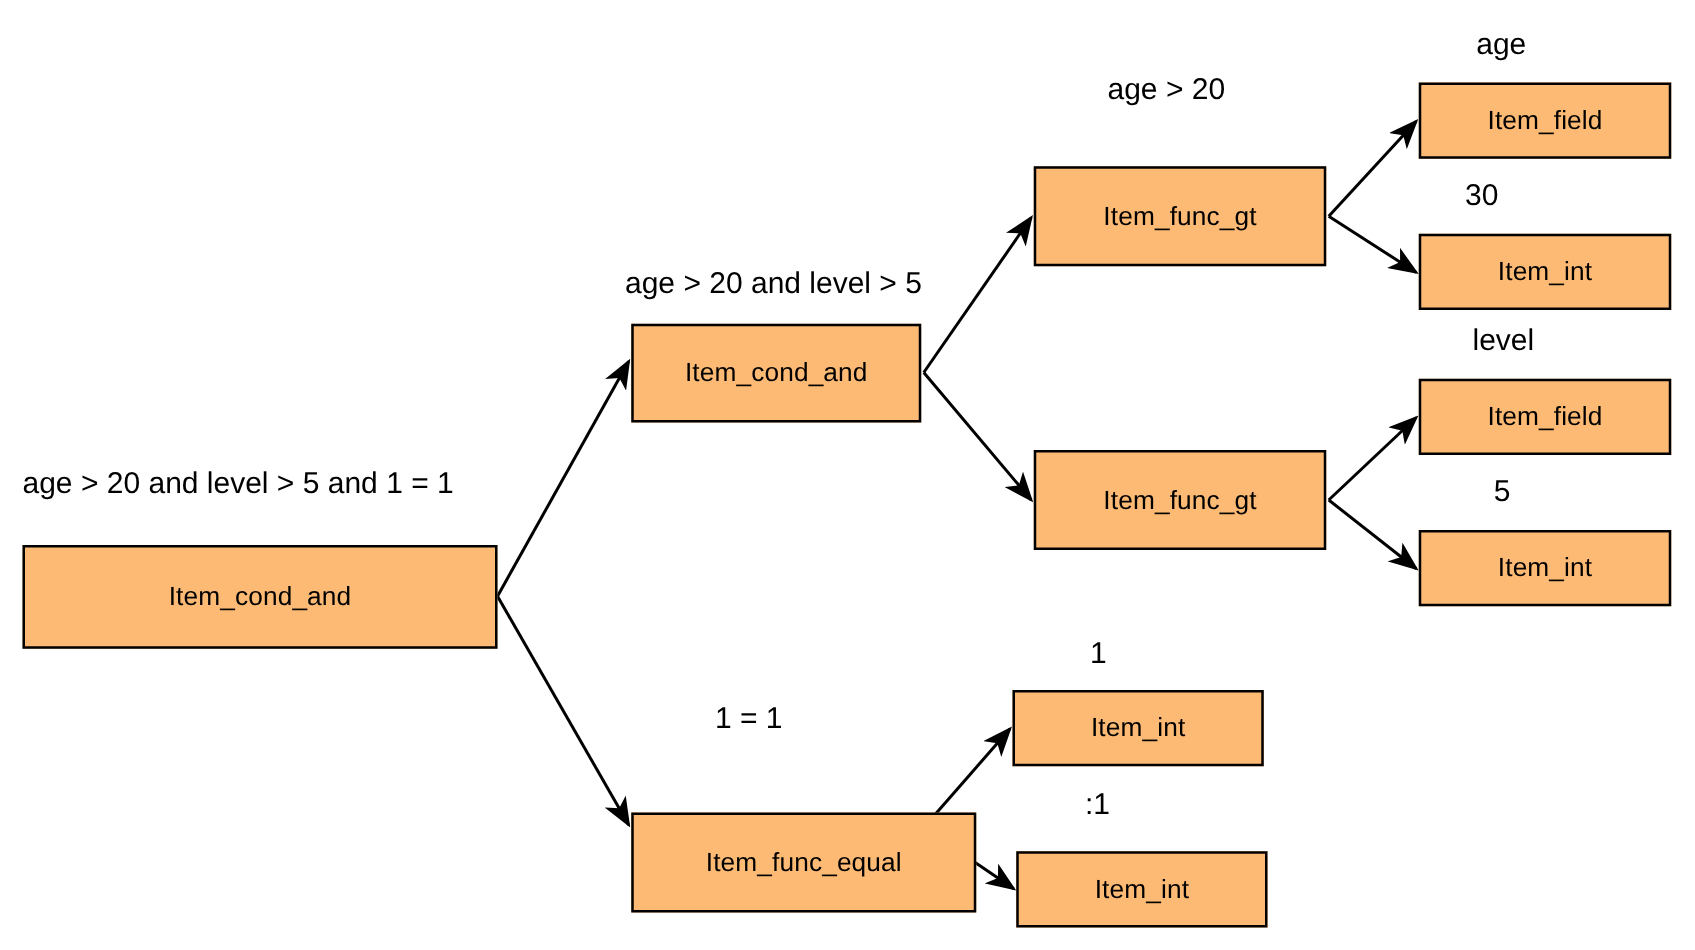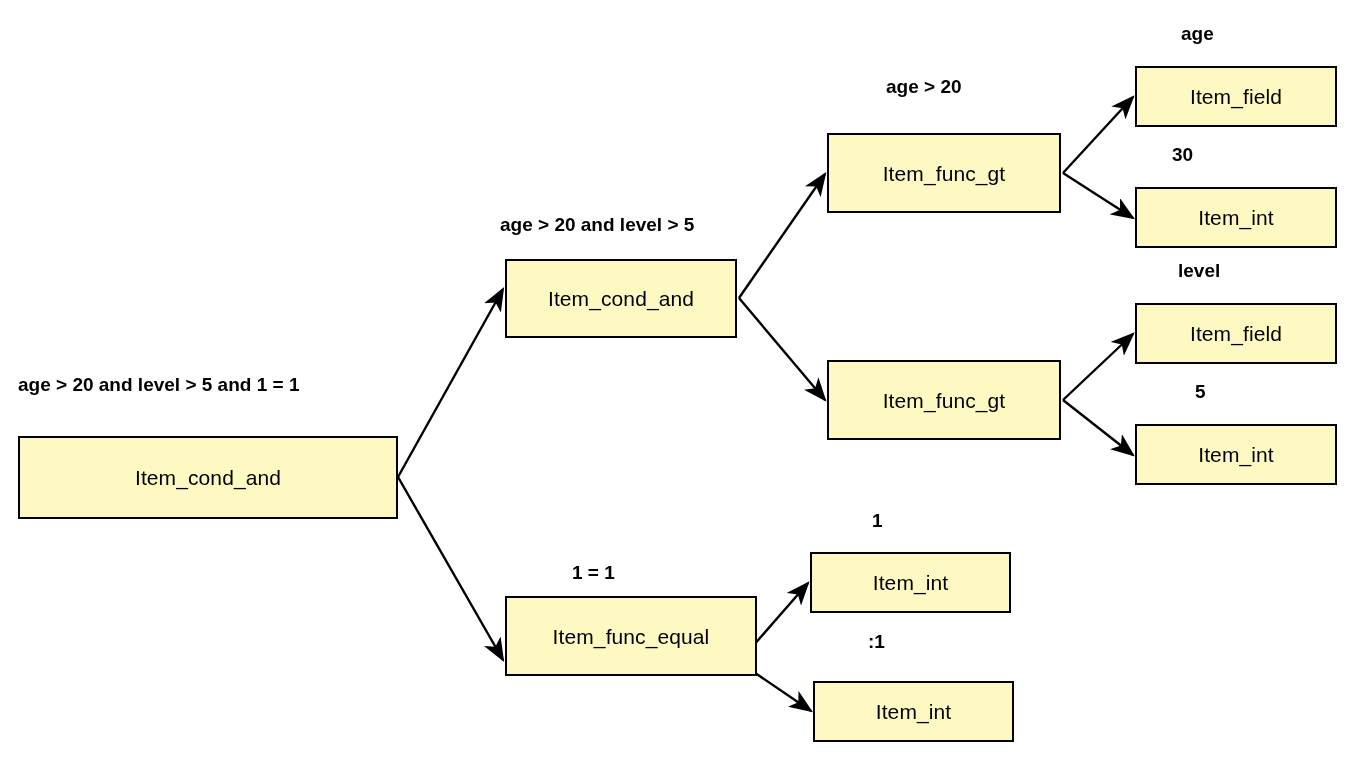--- a/index.html
+++ b/index.html
@@ -24,37 +24,36 @@
     left: 0;
     top: 0;
     width: 1356px;
     height: 760px;
     pointer-events: none;
   }
   .node {
     position: absolute;
     box-sizing: border-box;
     border: 2.5px solid #000000;
-    background: #fef9c3;
+    background: #fdba74;
     display: flex;
     align-items: center;
     justify-content: center;
     font-size: 21px;
     line-height: 1;
     letter-spacing: 0.1px;
     color: #000000;
     white-space: nowrap;
   }
   .edge-label {
     position: absolute;
-    font-size: 19px;
+    font-size: 24px;
     line-height: 1;
     color: #000000;
     white-space: nowrap;
-    font-weight: bold;
   }
 </style>
 </head>
 <body>
 
 <div id="canvas">
 
   <svg id="edge-layer" viewBox="0 0 1356 760" xmlns="http://www.w3.org/2000/svg">
     <defs>
       <marker id="arrowhead" markerWidth="10" markerHeight="8" refX="9" refY="4" orient="auto" markerUnits="strokeWidth">
@@ -71,21 +70,21 @@
         <line x1="1063" y1="400" x2="1133" y2="334" stroke="#000000" stroke-width="2.4" marker-end="url(#arrowhead)"></line>
         <line x1="1063" y1="400" x2="1133" y2="455" stroke="#000000" stroke-width="2.4" marker-end="url(#arrowhead)"></line>
         <line x1="739" y1="662" x2="808" y2="583" stroke="#000000" stroke-width="2.4" marker-end="url(#arrowhead)"></line>
         <line x1="739" y1="662" x2="811" y2="711" stroke="#000000" stroke-width="2.4" marker-end="url(#arrowhead)"></line>
       </g>
   </svg>
 
   <div id="label-group">
       <div class="edge-label" style="left: 18px; top: 375px;">age &gt; 20 and level &gt; 5 and 1 = 1</div>
       <div class="edge-label" style="left: 500px; top: 199px; margin-top: 16px;">age &gt; 20 and level &gt; 5</div>
-      <div class="edge-label" style="left: 886px; top: 77px;">age &gt; 20</div>
+      <div class="edge-label" style="left: 886px; top: 60px;">age &gt; 20</div>
       <div class="edge-label" style="left: 1181px; top: 24px;">age</div>
       <div class="edge-label" style="left: 1172px; top: 145px;">30</div>
       <div class="edge-label" style="left: 879px; top: 314px; margin-top: 48px;">level &gt; 5</div>
       <div class="edge-label" style="left: 1178px; top: 261px;">level</div>
       <div class="edge-label" style="left: 1195px; top: 382px;">5</div>
       <div class="edge-label" style="left: 572px; top: 563px; text-align: right;">1 = 1</div>
       <div class="edge-label" style="left: 872px; top: 511px;">1</div>
       <div class="edge-label" style="left: 868px; top: 632px;">:1</div>
     </div>
   <div id="node-group">
@@ -106,21 +105,21 @@
       </div>
       <div class="node" style="left: 827px; top: 360px; width: 234px; height: 80px;">
         <span>Item_func_gt</span>
       </div>
       <div class="node" style="left: 1135px; top: 303px; width: 202px; height: 61px;">
         <span>Item_field</span>
       </div>
       <div class="node" style="left: 1135px; top: 424px; width: 202px; height: 61px;">
         <span>Item_int</span>
       </div>
-      <div class="node" style="left: 505px; top: 596px; width: 252px; height: 80px;">
+      <div class="node" style="left: 505px; top: 650px; width: 276px; height: 80px;">
         <span>Item_func_equal</span>
       </div>
       <div class="node" style="left: 810px; top: 552px; width: 201px; height: 61px;">
         <span>Item_int</span>
       </div>
       <div class="node" style="left: 813px; top: 681px; width: 201px; height: 61px;">
         <span>Item_int</span>
       </div>
     </div>
 

